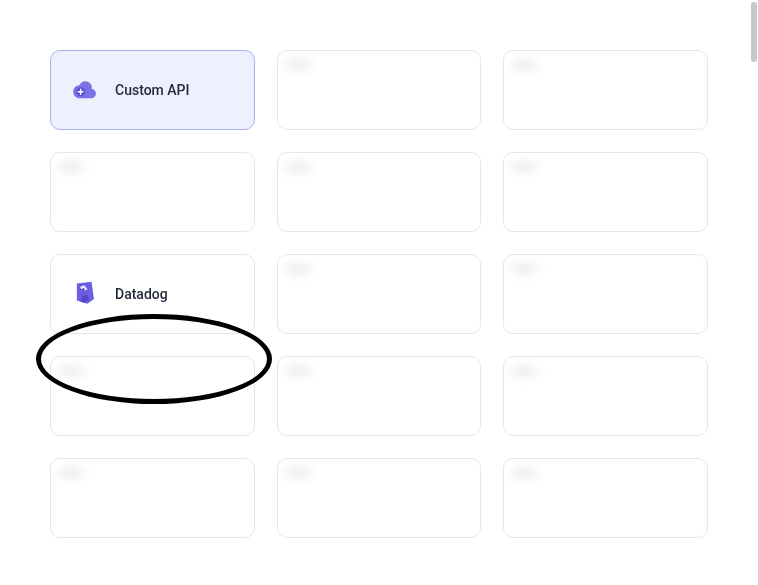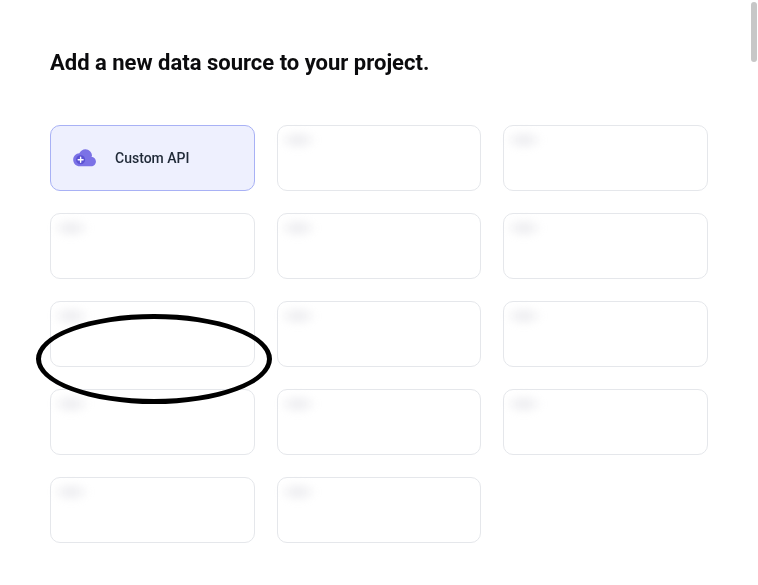--- a/index.html
+++ b/index.html
@@ -43,21 +43,21 @@
       color: #6b7280;
       margin-bottom: 16px;
     }
     .grid {
       display: grid;
       grid-template-columns: repeat(3, 1fr);
       gap: 22px;
       position: relative;
     }
     .card {
-      height: 66px;
+      height: 80px;
       border: 1px solid #e5e7eb;
       border-radius: 10px;
       display: flex;
       align-items: center;
       padding: 0 20px;
       background: #ffffff;
       cursor: pointer;
       gap: 16px;
       position: relative;
       text-align: right;
@@ -99,21 +99,20 @@
       height: 22px;
       border-radius: 50%;
       background: radial-gradient(ellipse, rgba(200,200,210,0.35), rgba(255,255,255,0) 70%);
       filter: blur(3px);
     }
   </style>
 </head>
 <body>
 
 <div class="content">
-  <h1 class="title">Add a new data source to your project.</h1>
 
   <div class="grid">
 
     <div class="card selected">
       <span class="card-icon">
         <svg viewBox="0 0 32 24" width="28" height="22">
           <path d="M24 9.5c0-4.1-3.4-7.5-7.5-7.5-3.1 0-5.8 1.9-6.9 4.6C5.6 6.8 2.5 10 2.5 14c0 4.1 3.4 7.5 7.5 7.5h13c3 0 5.5-2.5 5.5-5.5 0-2.9-2.3-5.3-5.1-5.5z" fill="#7b72e6"></path>
           <circle cx="11" cy="14" r="5.2" fill="#5b52d4"></circle>
           <path d="M11 11.2v5.6 M8.2 14h5.6" stroke="#ffffff" stroke-width="1.6" stroke-linecap="round"></path>
         </svg>
@@ -149,20 +148,31 @@
       <span class="card-label"></span>
     </div>
 
     <div class="card empty">
       <span class="card-icon">
           <div class="blur-smudge" style="left:0;top:3px;"></div>
         </span>
       <span class="card-label"></span>
     </div>
 
+    <div class="card">
+      <span class="card-icon">
+        <svg viewBox="0 0 32 32" width="26" height="26">
+          <path fill="#6a5fe0" d="M6 3l18-2 3 21-8 6-13-4z"></path>
+          <path fill="#ffffff" d="M10 8c1-2 4-3 6-2 1 1 2 3 3 4-1 1-3 2-4 1s-3 0-5-3z" opacity="0.85"></path>
+          <path fill="#5448c8" d="M13 18l6-1 2 6-6 4-5-2z"></path>
+          <circle cx="14" cy="10" r="1.2" fill="#2a2270"></circle>
+        </svg>
+      </span>
+      <span class="card-label">Datadog</span>
+    </div>
 
     <div class="card empty">
       <span class="card-icon">
           <div class="blur-smudge" style="left:0;top:3px;"></div>
         </span>
       <span class="card-label"></span>
     </div>
 
     <div class="card empty">
       <span class="card-icon">

